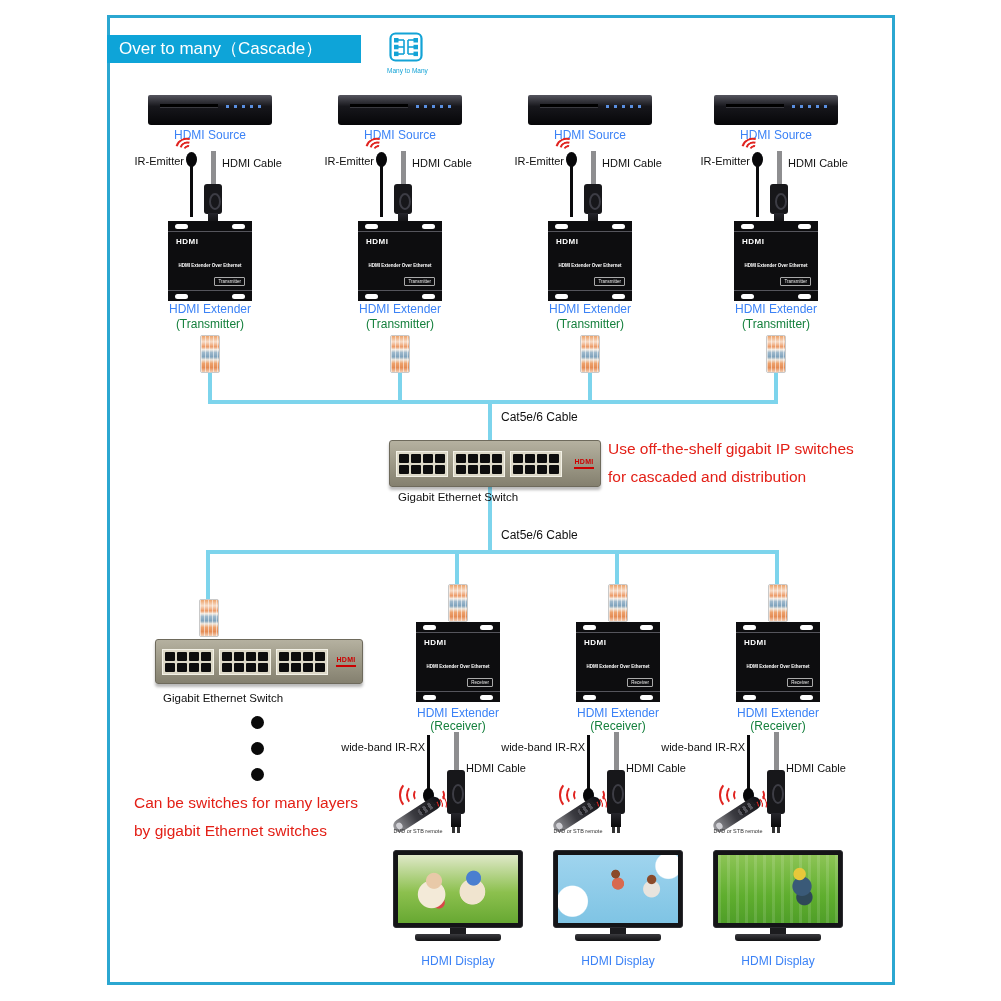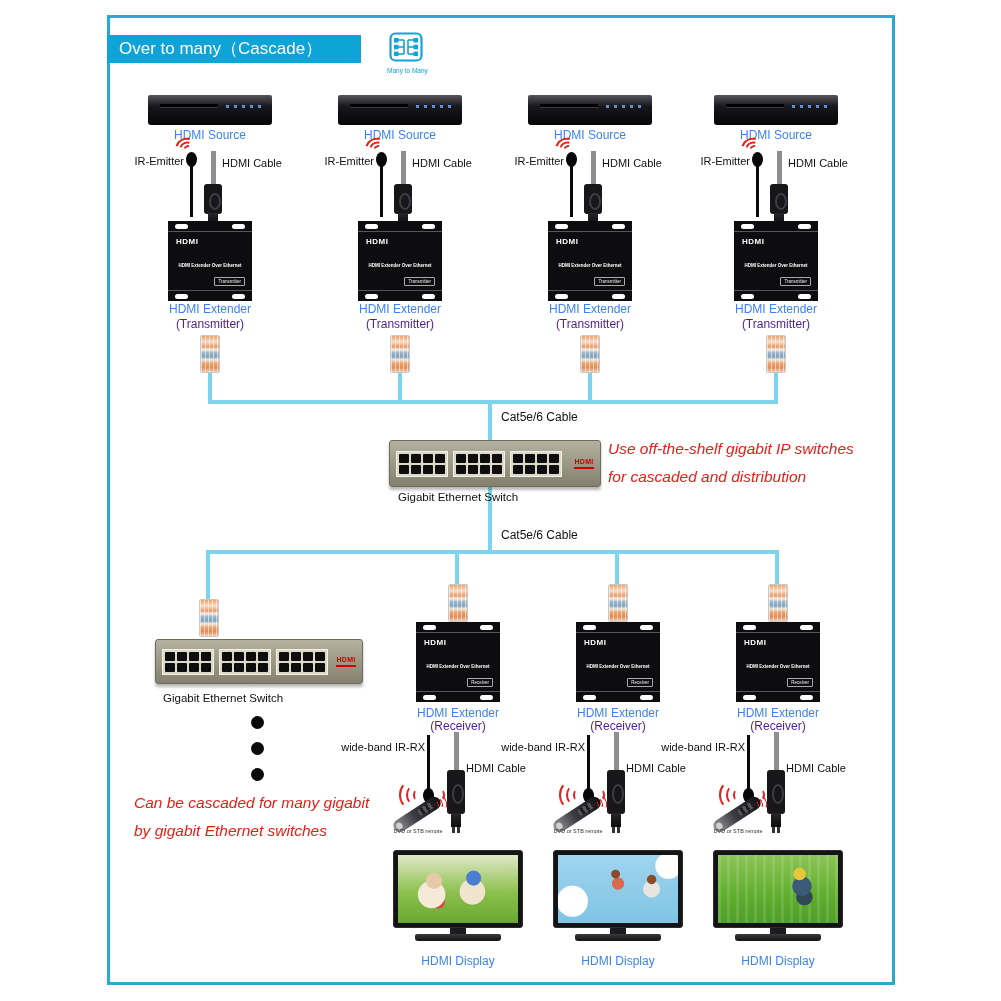--- a/index.html
+++ b/index.html
@@ -12,22 +12,22 @@
   .mtm-label { font-size:6.5px; margin-top:1px; white-space:nowrap; }
 
   
   .cable { position:absolute; background:#7dd4ec; }
   .cv { width:4px; }
   .ch { height:4px; }
 
   
   .lbl { position:absolute; left:0; width:100%; text-align:center; font-size:12px; color:#3b82f6; white-space:nowrap; }
   .lbl-sm { position:absolute; font-size:11px; color:#111; white-space:nowrap; }
-  .red { color:#4c1d95; }
-  .note { position:absolute; font-size:15.5px; color:#e32017; white-space:nowrap;font-style:italic; }
+  .red { color:#15803d; }
+  .note { position:absolute; font-size:15.5px; color:#e32017; white-space:nowrap; }
 
   
   .col { position:absolute; width:160px; height:380px; }
 
   
   .dvd { position:absolute; left:18px; top:0; width:124px; height:30px; border-radius:2px 2px 3px 3px;
          background:linear-gradient(180deg,#55555e 0%,#17171c 38%,#060608 100%); }
   .dvd::before { content:""; position:absolute; left:12px; top:9px; width:58px; height:3px; background:#000; box-shadow:0 1px 0 #3a3a40; }
   .dvd::after { content:""; position:absolute; right:10px; top:10px; width:36px; height:3px;
          background:repeating-linear-gradient(90deg,#5a8fe0 0 3px, transparent 3px 8px); }
@@ -384,21 +384,21 @@
       <div class="t">HDMI</div>
       <div class="bar"></div>
     </div>
   </div>
   <div class="lbl-sm" style="left:163px;top:692px;font-size:11.5px">Gigabit Ethernet Switch</div>
 
   <div class="dot" style="left:251px;top:716px"></div>
   <div class="dot" style="left:251px;top:742px"></div>
   <div class="dot" style="left:251px;top:768px"></div>
 
-  <div class="note" style="left:134px;top:794px">Can be cascaded for many gigabit</div>
+  <div class="note" style="left:134px;top:794px">Can be switches for many layers</div>
   <div class="note" style="left:134px;top:822px">by gigabit Ethernet switches</div>
 
   <div class="rj45" style="left:448px;top:584px"></div>
   <div class="rj45" style="left:608px;top:584px"></div>
   <div class="rj45" style="left:768px;top:584px"></div>
 
   <div class="col" style="left:378px;top:620px">
     <div class="ext" style="top:2px">
       <div class="ear top">
           <i class="l"></i>

